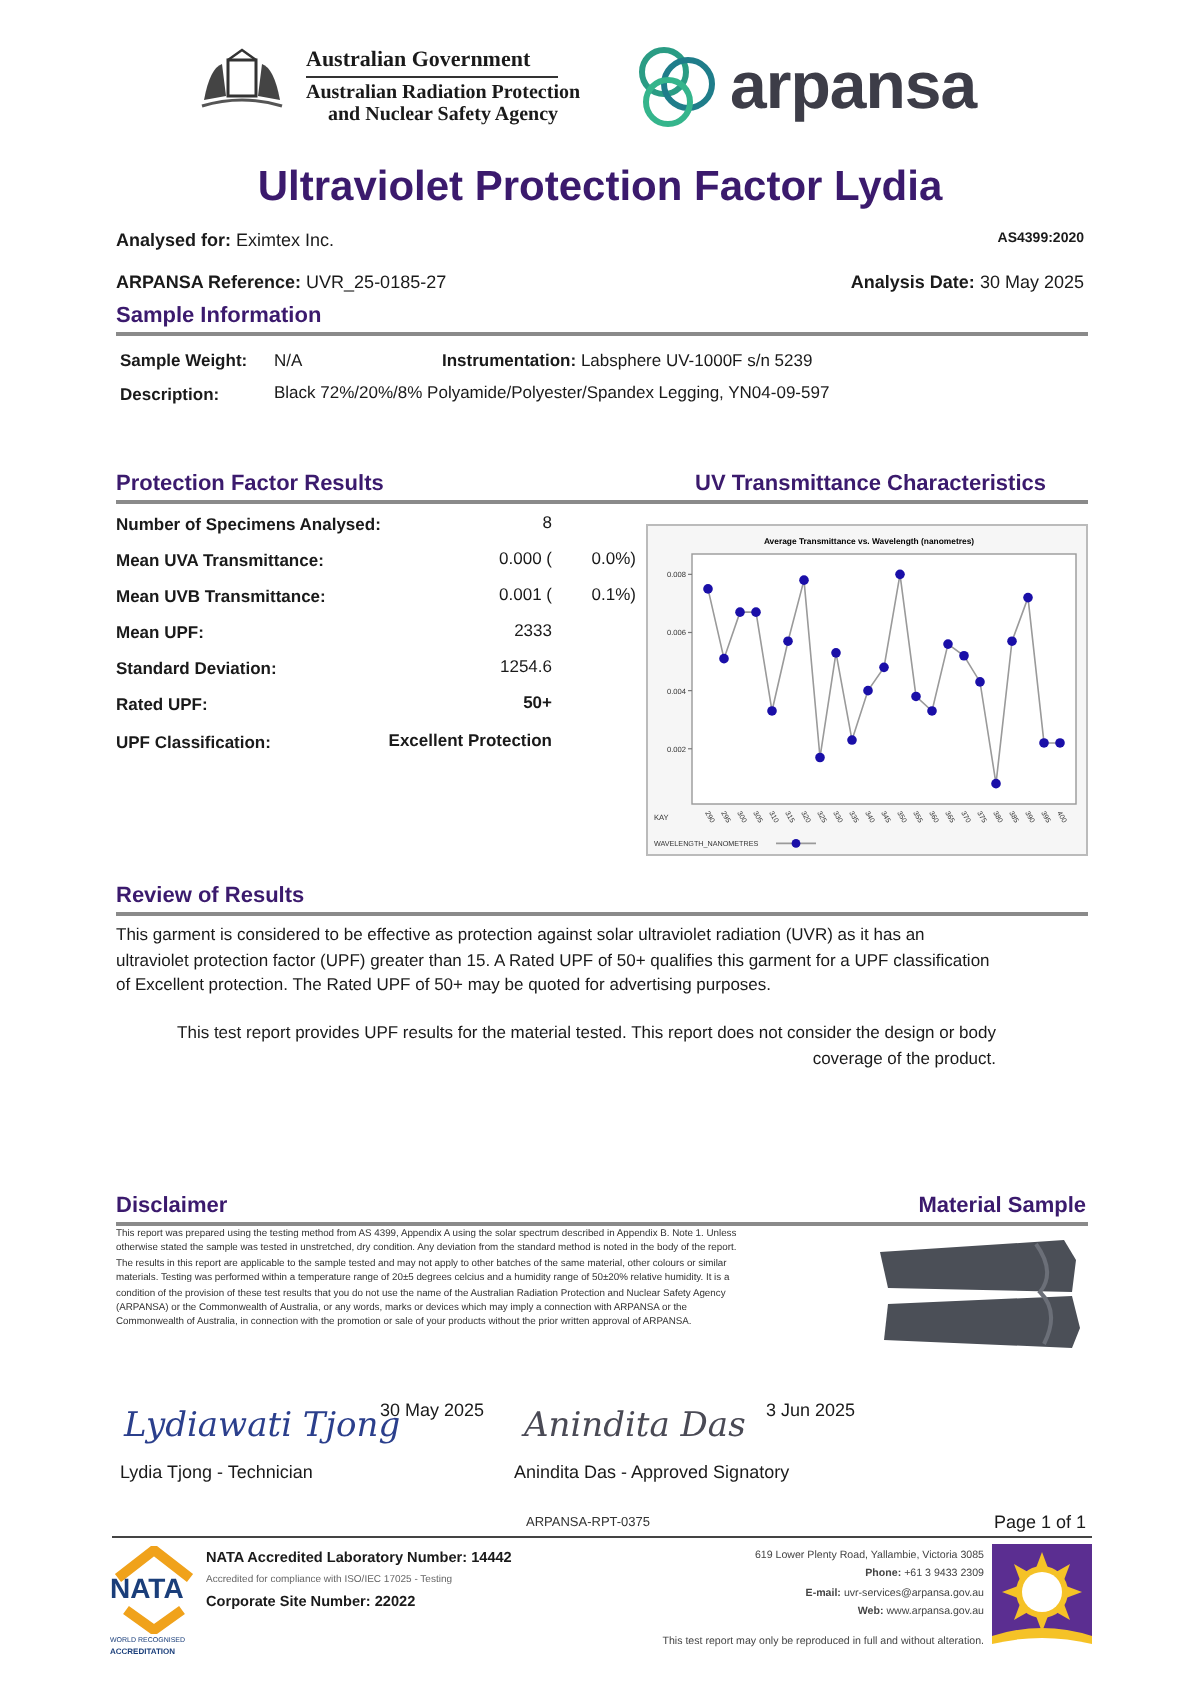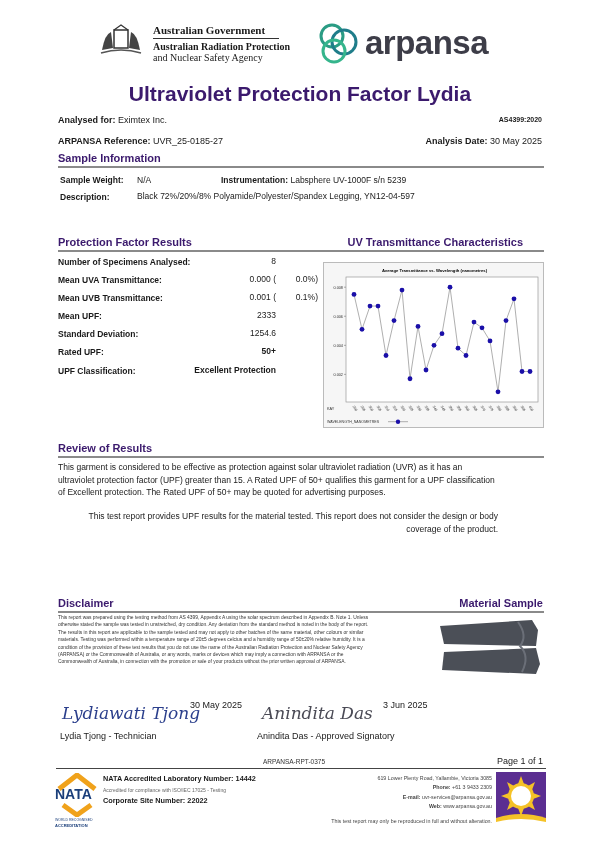--- a/index.html
+++ b/index.html
@@ -25,21 +25,21 @@
     <path d="M17 8 L24 3 L31 8" fill="none" stroke="#333" stroke-width="1.2"></path>
     <path d="M5 28 Q8 12 14 10 L16 26 Z" fill="#444"></path>
     <path d="M43 28 Q40 12 34 10 L32 26 Z" fill="#444"></path>
     <path d="M4 31 Q24 25 44 31" fill="none" stroke="#555" stroke-width="1.5"></path>
   </svg>
 </div>
 <div class="abs" style="left:153px;top:24px;font-family:'Liberation Serif',serif;">
   <div style="font-size:11px;font-weight:bold;">Australian Government</div>
   <div style="width:126px;height:1px;background:#333;margin:2px 0;"></div>
   <div style="font-size:10px;font-weight:bold;">Australian Radiation Protection</div>
-  <div style="font-size:10px;font-weight:normal;">and Nuclear Safety Agency</div>
+  <div style="font-size:10px;font-weight:bold;text-align:center;">and Nuclear Safety Agency</div>
 </div>
 <div class="abs" style="left:314px;top:20px;width:48px;height:48px;">
   <svg width="48" height="48" viewBox="0 0 48 48">
     <circle cx="18" cy="16" r="11" fill="none" stroke="#2a9c84" stroke-width="3"></circle>
     <circle cx="30" cy="22" r="12" fill="none" stroke="#1f7d8a" stroke-width="3"></circle>
     <circle cx="20" cy="31" r="11" fill="none" stroke="#35b58c" stroke-width="3"></circle>
   </svg>
 </div>
 <div class="abs" style="left:365px;top:24px;font-size:33px;color:#3d3d48;font-weight:bold;letter-spacing:-0.5px;">arpansa</div>
 
@@ -61,21 +61,21 @@
 
 <div class="abs sect" style="left:58px;top:152px;">Sample Information</div>
 <div class="rule" style="left:58px;width:486px;top:166px;"></div>
 <div class="abs b f8" style="left:60px;top:175px;">Sample Weight:</div>
 <div class="abs f8" style="left:137px;top:175px;">N/A</div>
 <div class="abs f8" style="left:221px;top:175px;">
   <span class="b">Instrumentation:</span>
   <span>Labsphere UV-1000F s/n 5239</span>
 </div>
 <div class="abs b f8" style="left:60px;top:192px;">Description:</div>
-<div class="abs f8" style="left:137px;top:191px;">Black 72%/20%/8% Polyamide/Polyester/Spandex Legging, YN12-04-597</div>
+<div class="abs f8" style="left:137px;top:191px;">Black 72%/20%/8% Polyamide/Polyester/Spandex Legging, YN04-09-597</div>
 
 <div class="abs sect" style="left:58px;top:236px;">Protection Factor Results</div>
 <div class="abs sect" style="right:77px;top:236px;">UV Transmittance Characteristics</div>
 <div class="rule" style="left:58px;width:486px;top:250px;"></div>
 
 <div id="results-rows">
     <div class="row b" style="top: 257px;">Number of Specimens Analysed:</div>
     <div class="val" style="top: 256px; right: 324px;">8</div>
     <div class="row b" style="top: 275px;">Mean UVA Transmittance:</div>
     <div class="val" style="top: 274px; right: 324px;">0.000 (</div>

